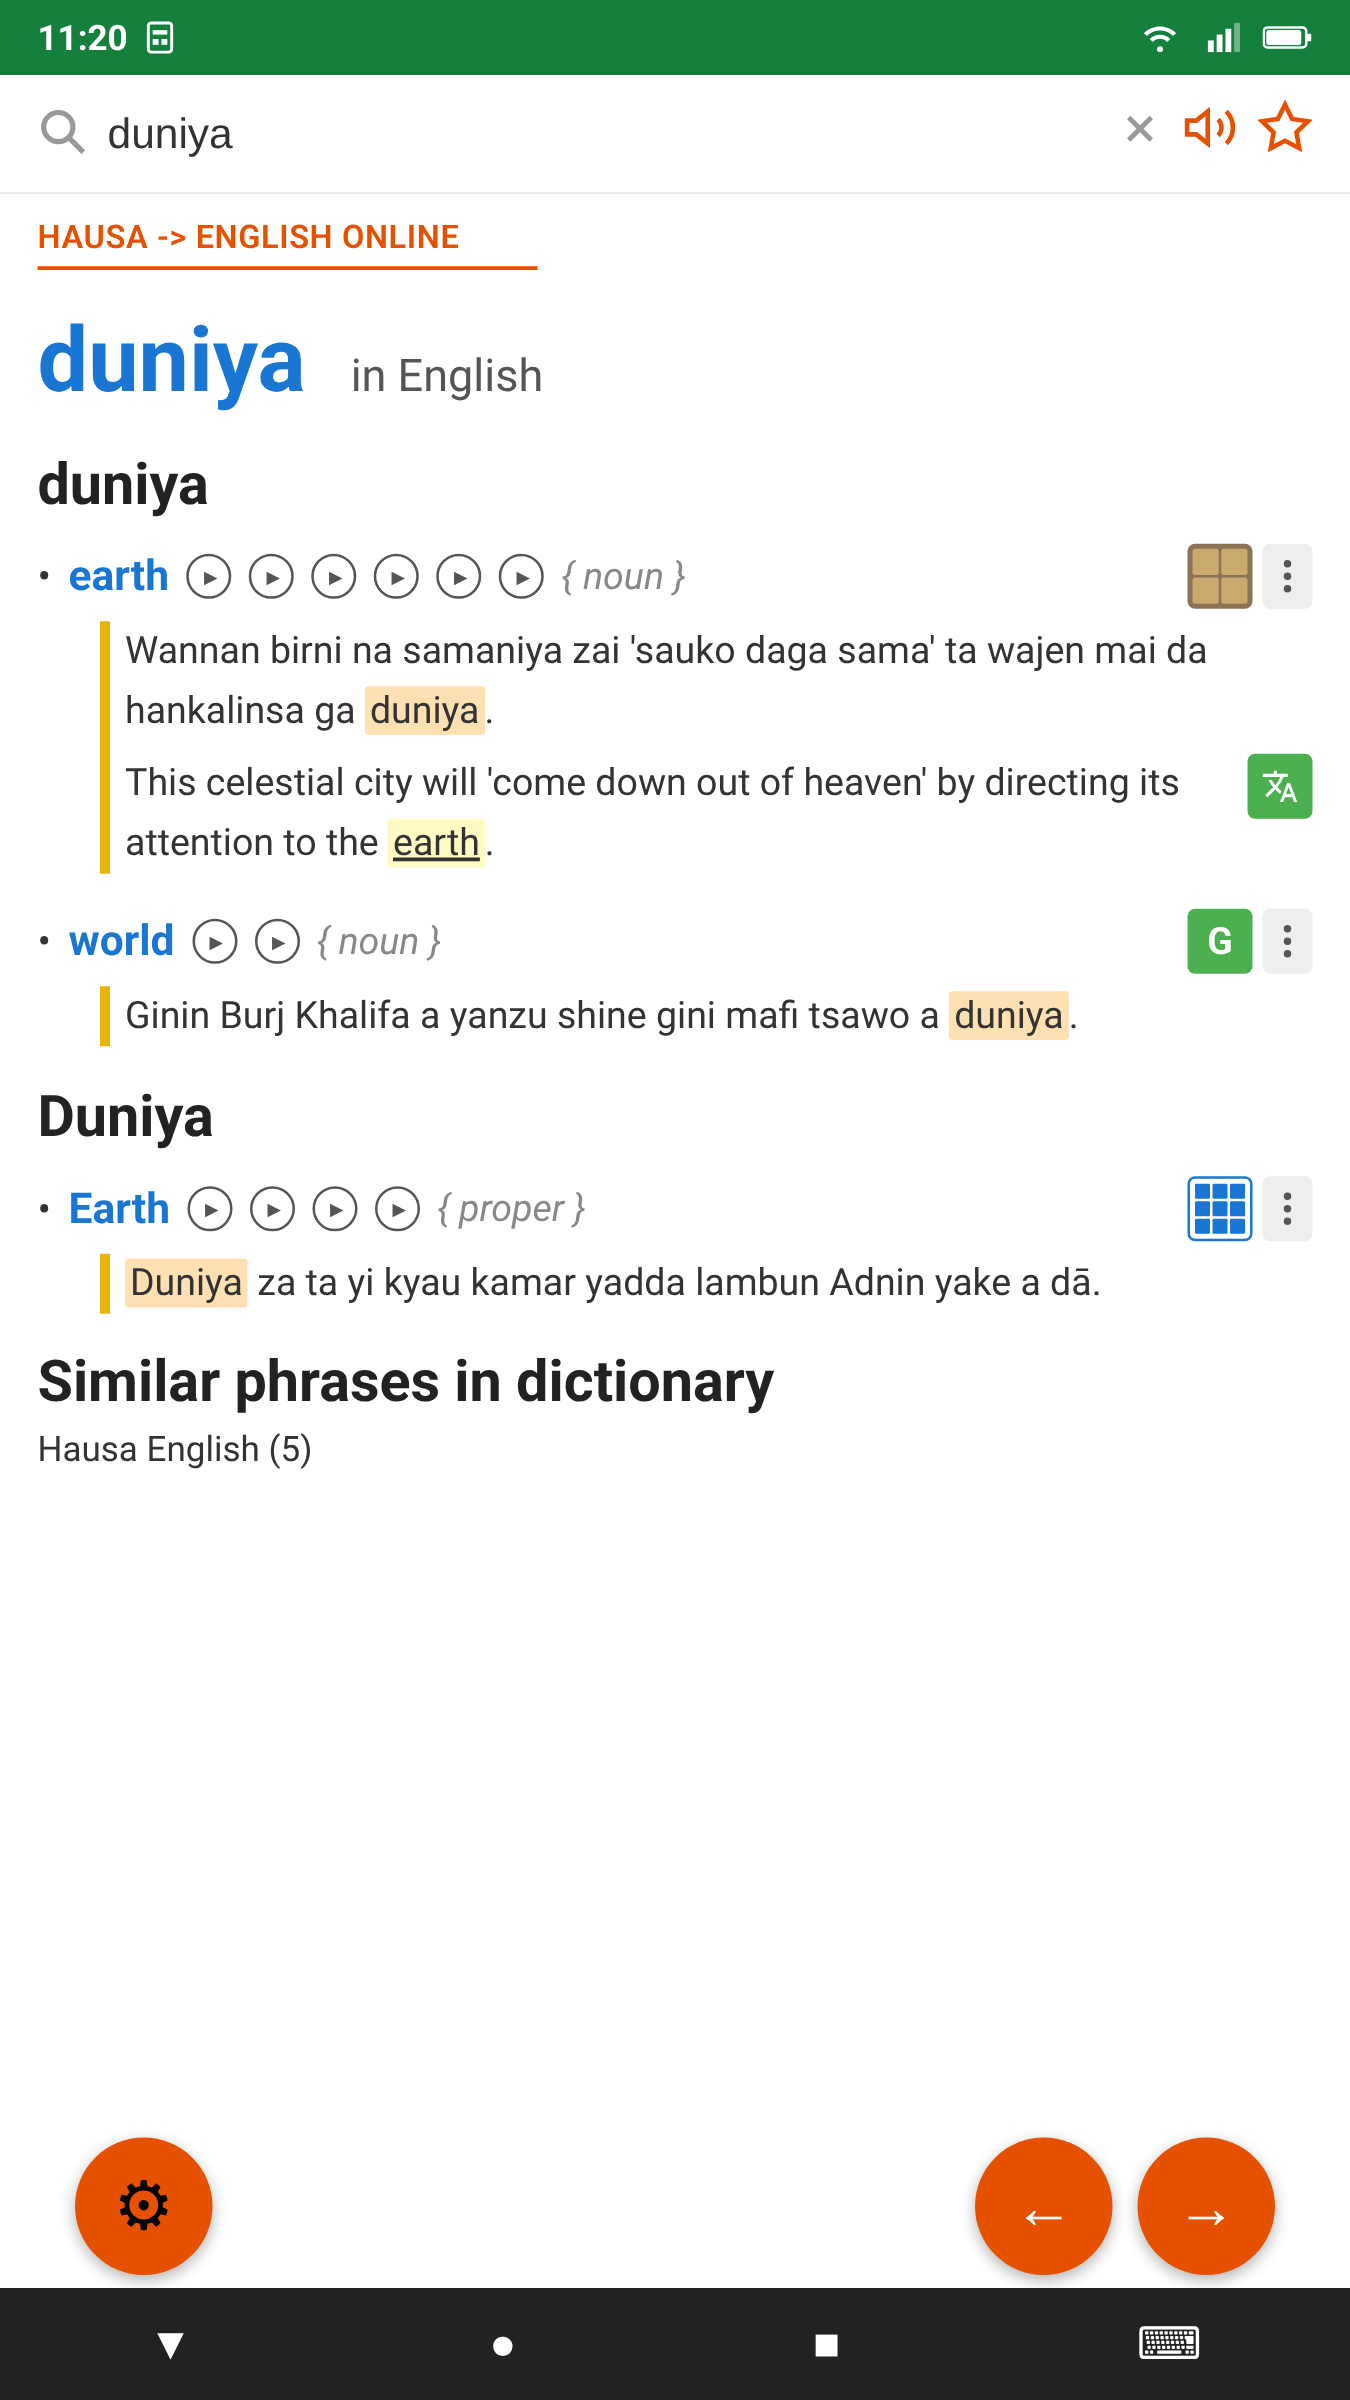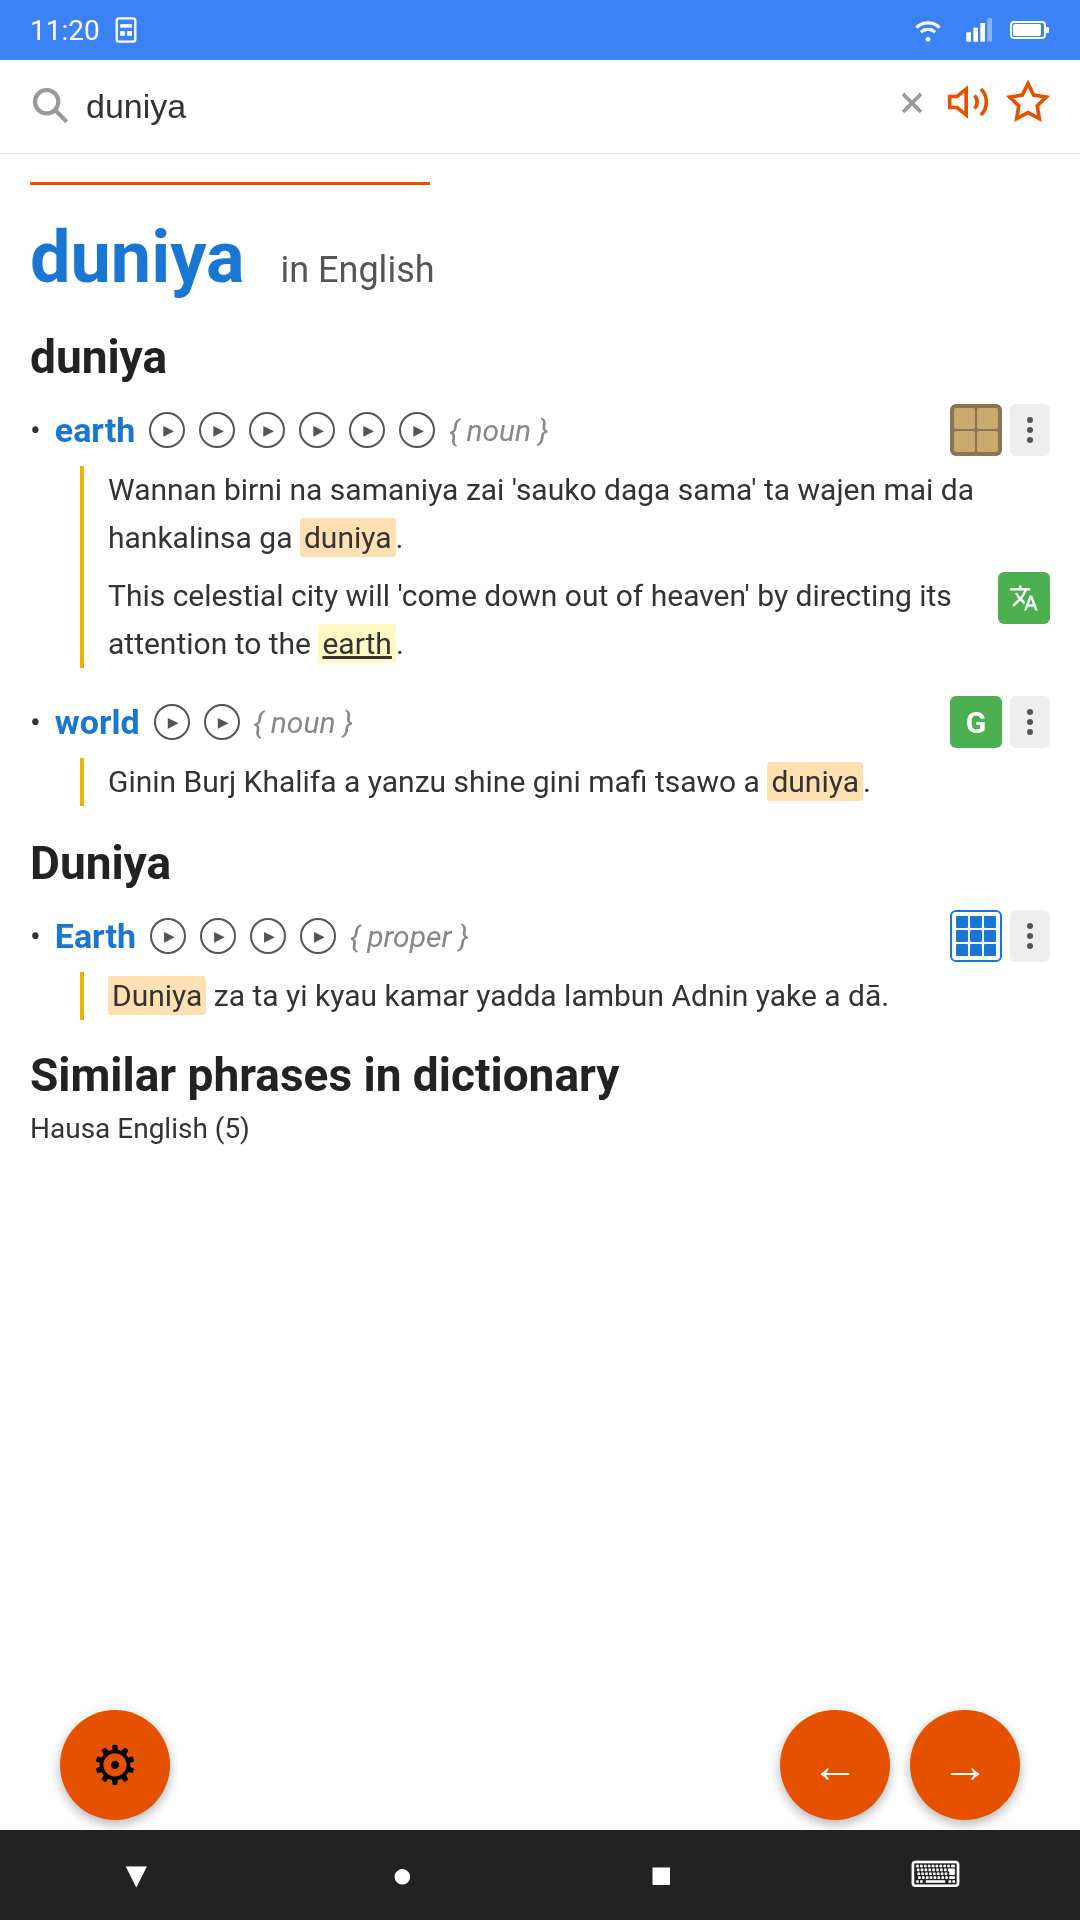--- a/index.html
+++ b/index.html
@@ -9,29 +9,29 @@
       font-family: 'Roboto', Arial, sans-serif;
       background: #fff;
       width: 1080px;
       min-height: 1920px;
       position: relative;
       overflow-x: hidden;
     }
 
     
     .status-bar {
-      background: #3b82f6;
+      background: #15803d;
       color: white;
       height: 60px;
       display: flex;
       align-items: center;
       justify-content: space-between;
       padding: 0 30px;
       font-size: 28px;
-      font-weight: 400;
+      font-weight: 700;
     }
     .status-bar-left { display: flex; align-items: center; gap: 12px; }
     .status-bar-right { display: flex; align-items: center; gap: 16px; }
 
     
     .search-bar {
       display: flex;
       align-items: center;
       padding: 20px 30px;
       border-bottom: 1px solid #e0e0e0;
@@ -212,22 +212,22 @@
     .three-dots span {
       width: 6px;
       height: 6px;
       background: #555;
       border-radius: 50%;
     }
 
     
     .example-block {
       margin-left: 50px;
-      border-left: 4px solid #eab308;
-      padding-left: 24px;
+      border-left: 8px solid #eab308;
+      padding-left: 12px;
       margin-bottom: 20px;
     }
     .example-text {
       font-size: 30px;
       color: #333;
       line-height: 1.6;
       margin-bottom: 10px;
     }
     .highlight-duniya {
       background: #FFE0B2;
@@ -383,20 +383,21 @@
       </svg>
   </span>
   <span class="search-star">
     <svg width="44" height="44" viewBox="0 0 24 24" fill="none" stroke="#E65100" stroke-width="2">
         <polygon points="12 2 15.09 8.26 22 9.27 17 14.14 18.18 21.02 12 17.77 5.82 21.02 7 14.14 2 9.27 8.91 8.26 12 2"></polygon>
       </svg>
   </span>
 </div>
 
 <div class="language-banner">
+  <span class="language-label">HAUSA -&gt; ENGLISH ONLINE</span>
   <div class="language-underline"></div>
 </div>
 
 <div class="main-content">
 
   <div class="word-header">
     <span class="word-main">duniya</span>
     <span class="word-lang">in English</span>
   </div>
 

